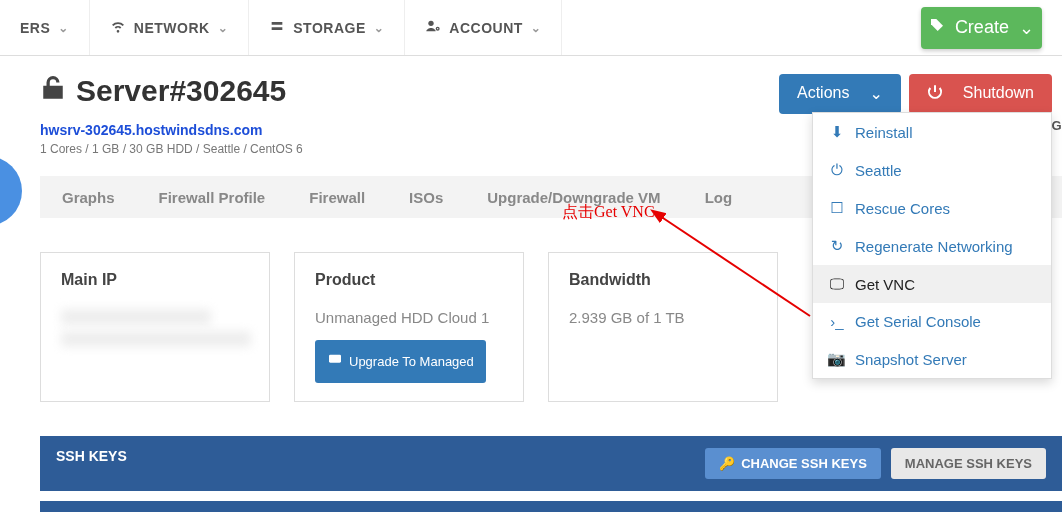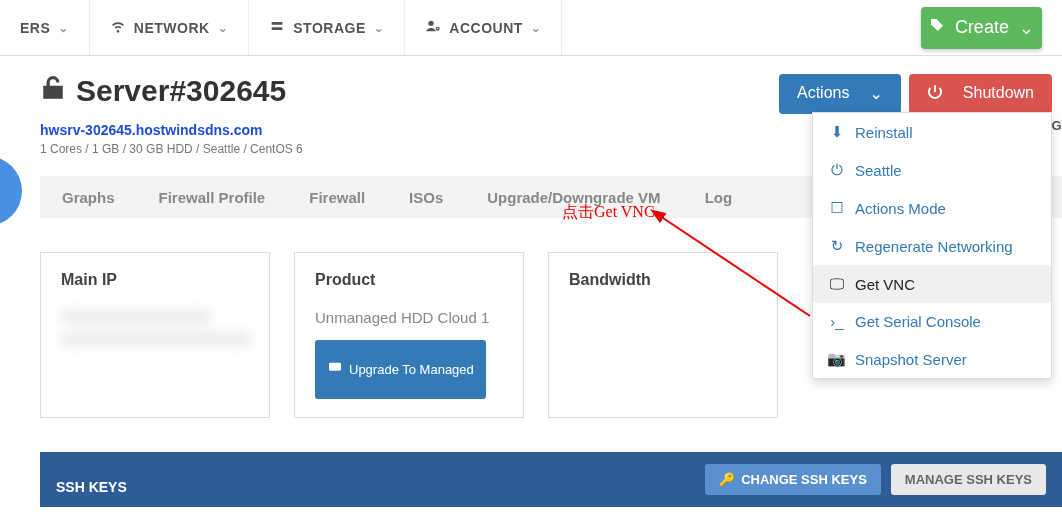--- a/index.html
+++ b/index.html
@@ -23,34 +23,34 @@
 .sub2 { color: #777; margin-top: 4px; font-size: 12px; }
 
 .tabs { display: flex; background: #f3f3f3; margin-top: 20px; height: 42px; align-items: stretch; }
 .tab { padding: 0 22px; display: flex; align-items: center; color: #888; font-size: 15px; font-weight: 600; cursor: pointer; }
 .tab.active { background: #337ab7; color: #fff; }
 
 .cards { display: flex; gap: 24px; margin-top: 34px; }
 .card { border: 1px solid #ddd; padding: 18px 20px; min-width: 230px; }
 .card h3 { color: #444; font-size: 16px; font-weight: 600; margin-bottom: 20px; }
 .card .muted { color: #888; font-size: 15px; }
-.upgrade-btn { background: #337ab7; color: #fff; font-size: 13px; padding: 20px 12px; border-radius: 3px; margin-top: 14px; display: inline-flex; align-items: center; gap: 6px; cursor: pointer; }
+.upgrade-btn { background: #337ab7; color: #fff; font-size: 13px; padding: 12px 12px; border-radius: 3px; margin-top: 14px; display: inline-flex; align-items: center; gap: 6px; cursor: pointer; }
 .blur { filter: blur(5px); background:#eee; height:16px; width:150px; margin:6px 0; border-radius:3px; }
 
 .annot { position: absolute; color: #e60000; font-family: "SimSun", serif; font-size: 16px; left: 562px; top: 146px; }
 .arrow-svg { position: absolute; left: 640px; top: 150px; pointer-events: none; }
 
 .dropdown { position: absolute; right: 10px; top: 56px; width: 240px; background: #fff; border: 1px solid #ddd; box-shadow: 0 4px 10px rgba(0,0,0,.15); z-index: 20; }
 .dropdown-item { display: flex; align-items: center; gap: 10px; padding: 10px 16px; color: #337ab7; font-size: 15px; cursor: pointer; }
 .dropdown-item.hover { background: #f0f0f0; color: #222; }
 .dropdown-item .ico { width: 16px; display:inline-flex; justify-content:center; }
 
 .status-tag { position: absolute; right: 0; top: 62px; color: #555; font-size: 13px; font-weight: 700; letter-spacing: .5px; }
 
-.bar { background: #2e5c97; color: #fff; display: flex; align-items: flex-end; padding: 12px 16px; margin-top: 34px; font-weight: 700; font-size: 14px; }
+.bar { background: #2e5c97; color: #fff; display: flex; align-items: flex-start; padding: 12px 16px; margin-top: 34px; font-weight: 700; font-size: 14px; }
 .bar .bar-actions { margin-left: auto; display: flex; gap: 10px; }
 .bar-btn { background: #5a8fd0; color: #fff; padding: 8px 14px; font-size: 13px; border-radius: 3px; display: inline-flex; align-items: center; gap: 6px; cursor: pointer; }
 .bar-btn.alt { background: #e8e8e8; color: #666; }
 .bar2 { background: #2e5c97; color:#fff; padding:12px 16px; margin-top:10px; font-weight:700; font-size:14px; }
 
 .bubble { position:absolute; left:-28px; top:100px; width:50px; height:70px; background:#4a90e2; border-radius:0 50px 50px 0; }
 
 svg.icon { width:16px; height:16px; fill:currentColor; }
 </style>
 </head>
@@ -154,35 +154,36 @@
       <div class="muted">Unmanaged HDD Cloud 1</div>
       <div class="upgrade-btn">
         <span><svg class="icon" viewBox="0 0 24 24">
               <rect x="3" y="4" width="18" height="12" rx="2" fill="#fff"></rect>
             </svg></span>
         <span>Upgrade To Managed</span>
       </div>
     </div>
     <div class="card" style="width:230px">
       <h3>Bandwidth</h3>
+      <div class="muted">2.939 GB of 1 TB</div>
     </div>
   </div>
 
   <div class="dropdown">
     <div class="dropdown-item">
         <span class="ico">⬇</span>
         <span>Reinstall</span>
       </div>
     <div class="dropdown-item">
         <span class="ico">⏻</span>
         <span>Seattle</span>
       </div>
     <div class="dropdown-item">
         <span class="ico">☐</span>
-        <span>Actions Mode</span>
+        <span>Rescue Cores</span>
       </div>
     <div class="dropdown-item">
         <span class="ico">↻</span>
         <span>Regenerate Networking</span>
       </div>
     <div class="dropdown-item hover">
         <span class="ico">🖵</span>
         <span>Get VNC</span>
       </div>
     <div class="dropdown-item">

